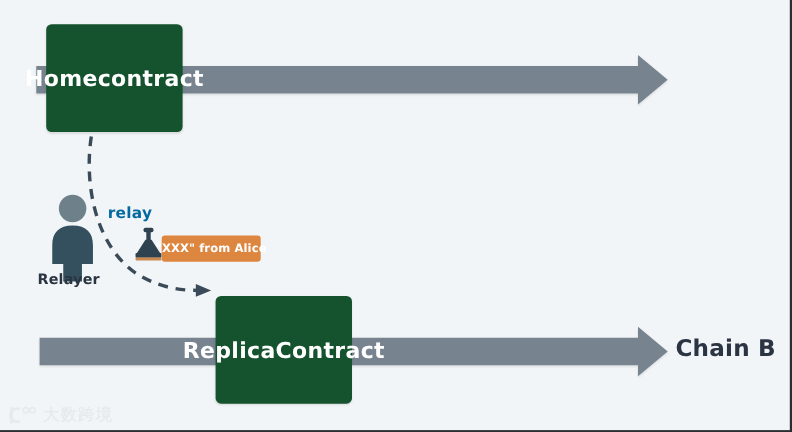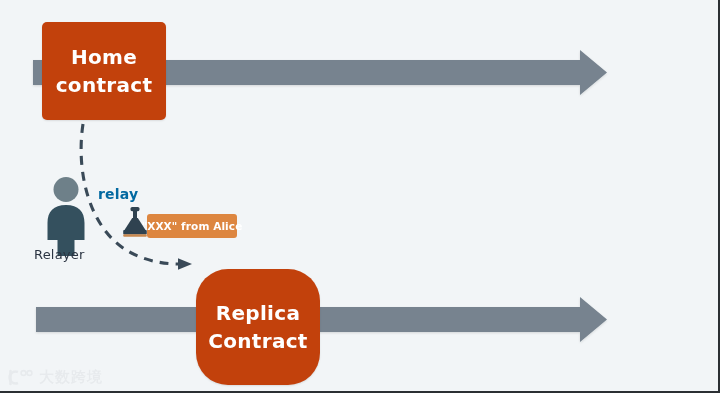--- a/index.html
+++ b/index.html
@@ -21,24 +21,24 @@
   #bg-svg {
     position: absolute;
     left: 0; top: 0;
     width: 720px;
     height: 393px;
   }
 
   
   .contract-box {
     position: absolute;
-    background: #c2410c;
+    background: #14532d;
     border-radius: 5px;
     display: flex;
-    flex-direction: column;
+    flex-direction: row;
     align-items: center;
     justify-content: center;
     color: #ffffff;
     font-weight: bold;
     letter-spacing: 0.3px;
     box-shadow: 0 1px 2px rgba(0,0,0,0.10);
     z-index: 5;
   }
   .contract-box .line {
     line-height: 1.42;
@@ -48,23 +48,22 @@
     left: 42px;
     top: 22px;
     width: 124px;
     height: 98px;
     font-size: 20px;
   }
   #replica-contract {
     left: 196px;
     top: 269px;
     width: 124px;
-    height: 116px;
+    height: 98px;
     font-size: 20px;
-    border-radius: 32px;
   }
 
   
   .chain-label {
     position: absolute;
     color: #2b3442;
     font-size: 21px;
     font-weight: bold;
     letter-spacing: 0.2px;
     white-space: nowrap;
@@ -81,21 +80,21 @@
     width: 66px;
     height: 82px;
     z-index: 4;
   }
   #relayer-label {
     position: absolute;
     left: 34px;
     top: 247px;
     color: #2b3442;
     font-size: 13px;
-    font-weight: normal;
+    font-weight: bold;
     letter-spacing: 0.2px;
     white-space: nowrap;
     z-index: 4;
   }
   #relay-label {
     position: absolute;
     left: 98px;
     top: 186px;
     color: #0369a1;
     font-size: 14px;
@@ -185,20 +184,21 @@
   <div id="home-contract" class="contract-box">
     <span class="line">Home</span>
     <span class="line">contract</span>
   </div>
 
   <div id="replica-contract" class="contract-box">
     <span class="line">Replica</span>
     <span class="line">Contract</span>
   </div>
 
+  <div id="chain-b-label" class="chain-label">Chain B</div>
 
   <div id="relayer-group">
     <svg viewBox="0 0 66 82" width="66" height="82">
       <circle cx="28" cy="13.5" r="12.5" fill="#6e8089"></circle>
       <path d="M 28 29
                C 15.5 29, 9.5 35.5, 9.5 47
                L 9.5 64
                L 19.5 64
                L 19.5 80
                L 36.5 80

